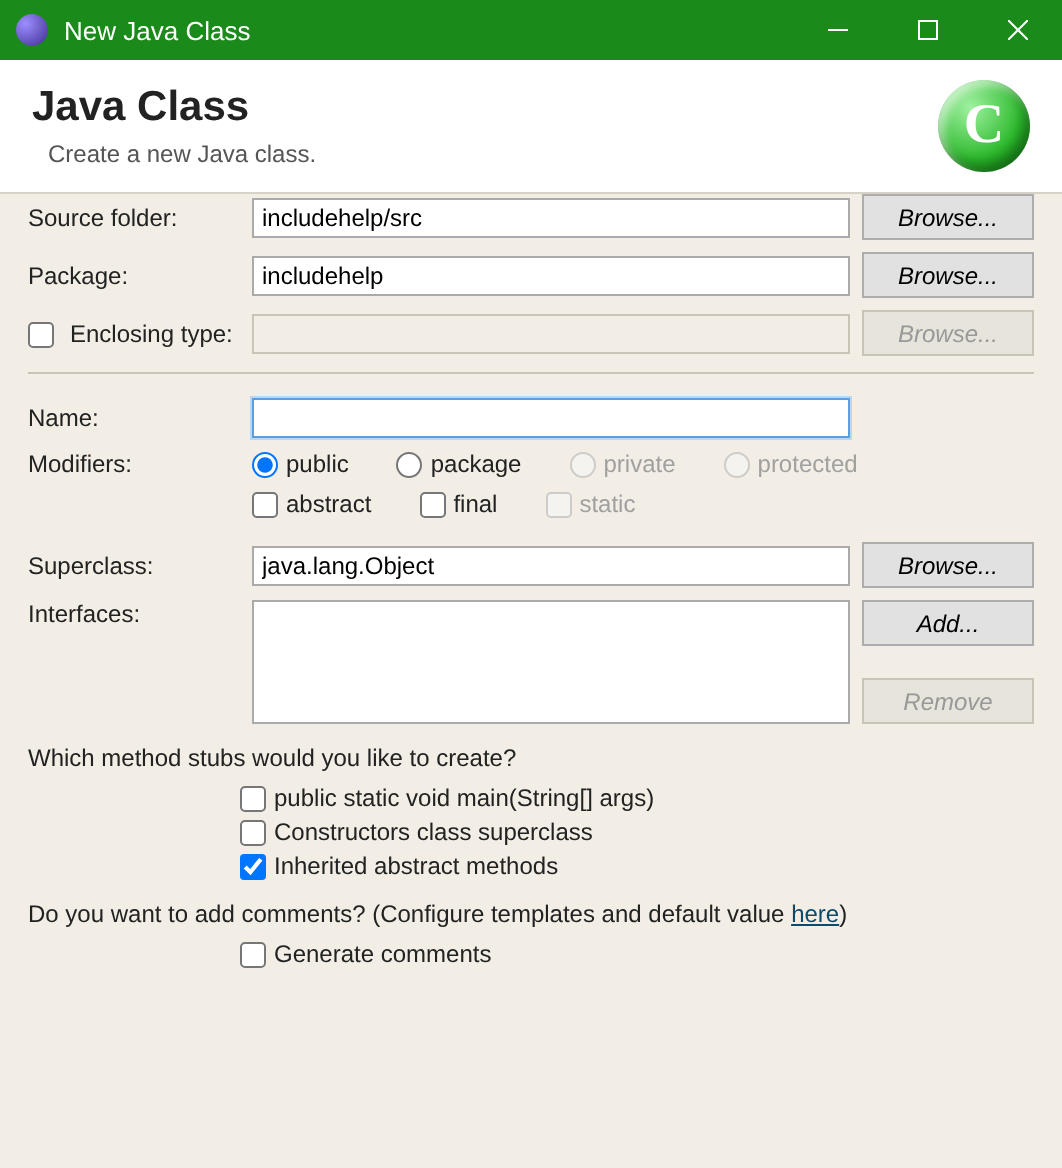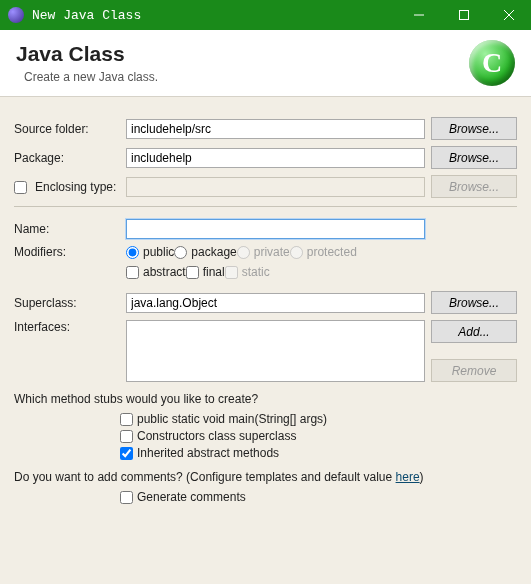--- a/index.html
+++ b/index.html
@@ -11,21 +11,20 @@
     height: 584px;
     overflow: hidden;
   }
   .titlebar {
     background: #1a8a1a;
     color: #fff;
     height: 30px;
     display: flex;
     align-items: center;
     padding: 0 0 0 8px;
-    font-family: Liberation Mono, monospace;
   }
   .titlebar .tb-icon {
     width: 16px; height: 16px;
     border-radius: 50%;
     background: radial-gradient(circle at 30% 30%, #9c8fff, #3d2b8f);
     margin-right: 8px;
     display: inline-block;
   }
   .titlebar .title { flex: 1; font-size: 13px; }
   .titlebar .wbtn {
@@ -53,21 +52,21 @@
   .c-icon {
     width: 46px; height: 46px;
     border-radius: 50%;
     background: radial-gradient(circle at 35% 30%, #9ff29f, #2bb82b 60%, #0a7a0a);
     display: flex; align-items: center; justify-content: center;
     color: #fff; font-size: 28px; font-weight: bold;
     font-family: Georgia, serif;
     box-shadow: inset -3px -4px 6px rgba(0,0,0,0.3), inset 3px 3px 5px rgba(255,255,255,0.6);
   }
   .body {
-    padding: 20px 14px 8px 14px;
+    padding: 0 14px 8px 14px;
   }
   .row {
     display: flex;
     align-items: center;
     margin-bottom: 6px;
     gap: 6px;
   }
   .lbl {
     width: 106px;
     color: #222;
@@ -100,20 +99,21 @@
     border-color: #c8c4b8;
     cursor: default;
   }
   .hr {
     border: none;
     border-top: 1px solid #c8c4b8;
     margin: 8px 0 12px 0;
   }
   .radios, .checks-row {
     display: flex;
+    gap: 24px;
     align-items: center;
   }
   .radios label, .checks-row label, .cb label {
     display: flex; align-items: center; gap: 4px;
     font-size: 12px; color: #222;
   }
   .radios label.disabled, .checks-row label.disabled { color: #a0a0a0; }
   input[type="radio"], input[type="checkbox"] {
     width: 13px; height: 13px; margin: 0;
   }

